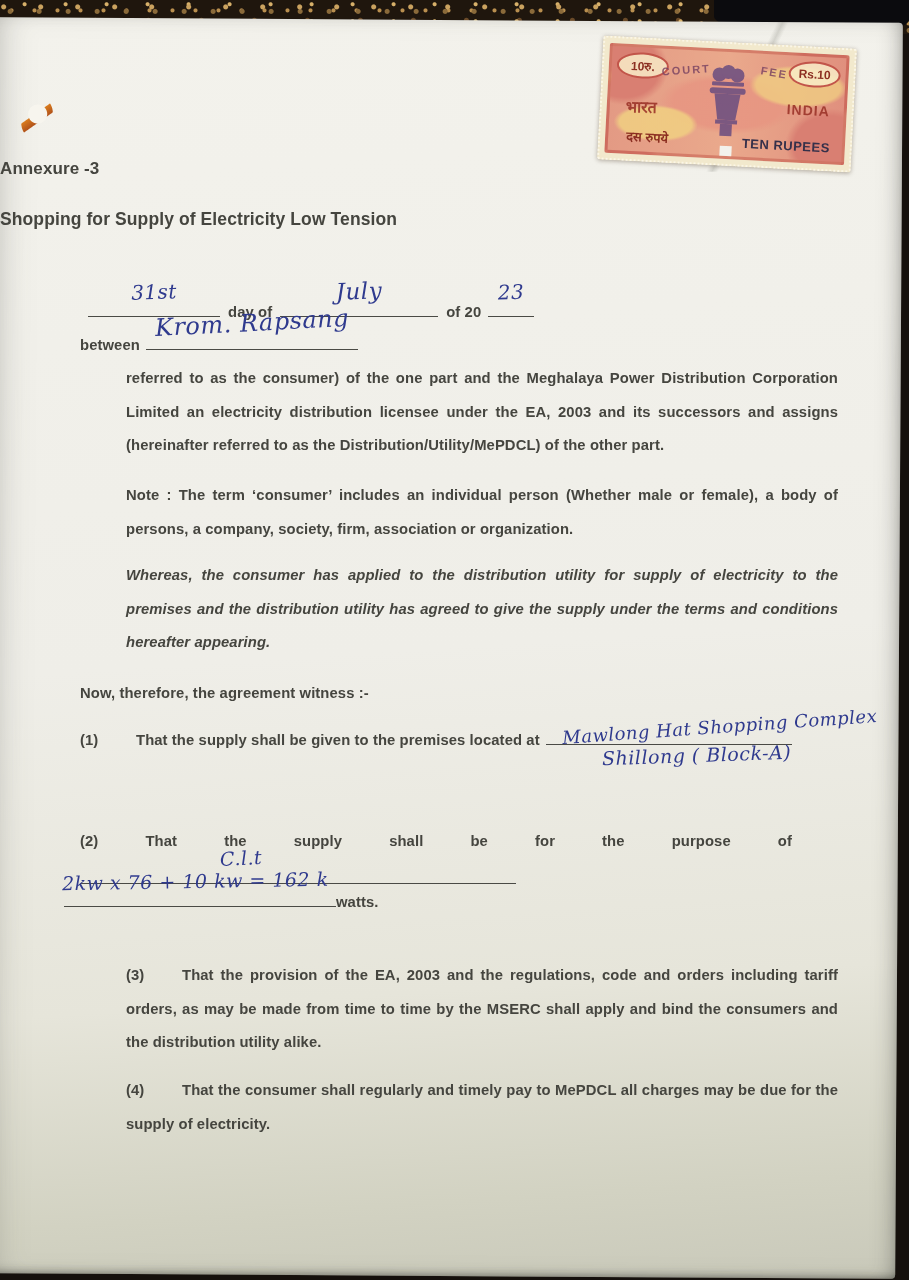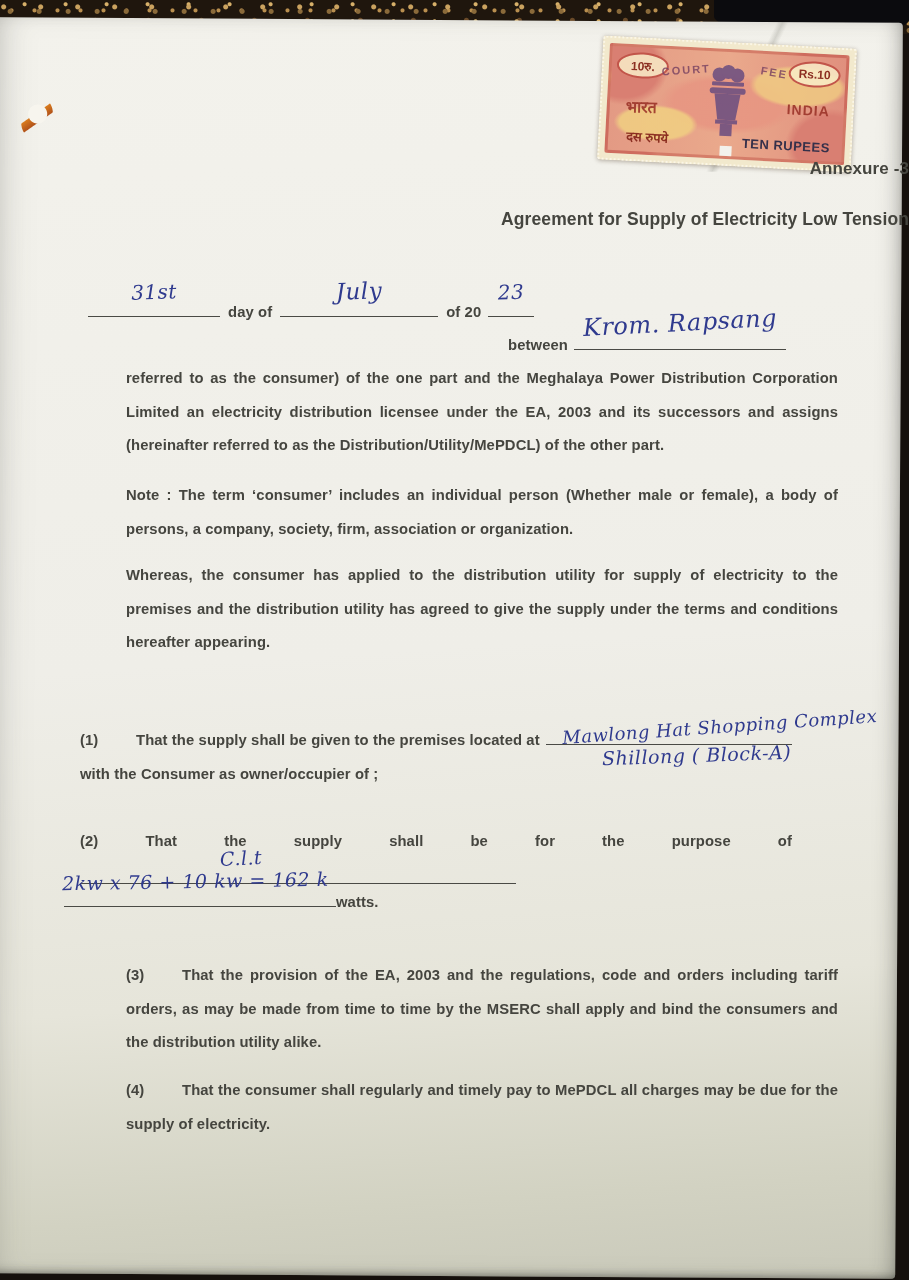--- a/index.html
+++ b/index.html
@@ -61,21 +61,21 @@
     letter-spacing:1px;opacity:.9;}
   .st-das{position:absolute;left:18px;bottom:6px;color:#8c2f22;font-weight:bold;font-size:13px;}
   .st-ten{position:absolute;right:12px;bottom:6px;color:#35304a;font-weight:bold;font-size:13px;
     letter-spacing:.5px;}
   .st-emblem{position:absolute;left:50%;top:12px;transform:translateX(-50%);}
   .st-notch{position:absolute;left:48%;bottom:-4px;width:12px;height:14px;background:#f3f2ec;}
 
   
   .ptxt{position:absolute;left:80px;width:712px;color:#45453f;font-weight:bold;
     font-size:14.8px;line-height:33.5px;letter-spacing:.1px;}
-  .center{left:0;width:100%;text-align:right;}
+  .center{left:0;width:100%;text-align:left;}
   .just{text-align:justify;margin-left:46px;}
   .just-all{text-align:justify;text-align-last:justify;}
   .row{display:flex;align-items:baseline;}
   .blank{position:relative;border-bottom:1.6px solid #4a4a45;height:20px;}
   .grow{flex:1;}
   .cnum{display:inline-block;width:56px;}
 
   
   .hand{position:absolute;font-family:"DejaVu Serif",serif;font-style:italic;
     color:#2f3a8e;font-weight:normal;white-space:nowrap;line-height:1;
@@ -113,59 +113,59 @@
       </div>
       <div class="st-bharat">भारत</div>
       <div class="st-india">INDIA</div>
       <div class="st-das">दस रुपये</div>
       <div class="st-ten">TEN RUPEES</div>
       <div class="st-notch"></div>
     </div>
   </div>
 
   <div class="ptxt center" style="top:152px;font-size:17px;">Annexure -3</div>
-  <div class="ptxt center" style="top:203px;font-size:17.5px;">Agreement for Supply of Electricity Low Tension</div>
+  <div class="ptxt center" style="top:203px;font-size:17.5px;">Shopping for Supply of Electricity Low Tension</div>
 
   <div class="ptxt row" style="top:296px;">
     <span class="blank grow" style="max-width:132px;margin:0 8px;">
       <span class="hand hand-c">31st</span>
     </span>
     <span>day of</span>
     <span class="blank grow" style="max-width:158px;margin:0 8px;">
       <span class="hand hand-c" style="font-size:23px;top:-16px;">July</span>
     </span>
     <span>of 20</span>
     <span class="blank grow" style="max-width:46px;margin-left:7px;">
       <span class="hand hand-c">23</span>
     </span>
   </div>
 
-  <div class="ptxt row" style="top:329px;justify-content:flex-end;">
+  <div class="ptxt row" style="top:329px;">
     <span>between</span>
     <span class="blank" style="width:212px;margin:0 6px;">
       <span class="hand hand-c" style="font-size:24px;top:-18px;transform:translateX(-50%) rotate(-3deg);">Krom. Rapsang</span>
     </span>
   </div>
 
   <div class="ptxt just" style="top:362px;">referred to as the consumer) of the one part and the Meghalaya Power Distribution Corporation Limited an electricity distribution licensee under the EA, 2003 and its successors and assigns (hereinafter referred to as the Distribution/Utility/MePDCL) of the other part.</div>
 
   <div class="ptxt just" style="top:479px;">Note : The term ‘consumer’ includes an individual person (Whether male or female), a body of persons, a company, society, firm, association or organization.</div>
 
-  <div class="ptxt just" style="top:559px;">Whereas, the consumer has applied to the distribution utility for supply of electricity to the premises and the distribution utility has agreed to give the supply under the terms and conditions hereafter appearing.</div>
+  <div class="ptxt just" style="top:559px;font-style:italic;">Whereas, the consumer has applied to the distribution utility for supply of electricity to the premises and the distribution utility has agreed to give the supply under the terms and conditions hereafter appearing.</div>
 
+  <div class="ptxt" style="top:677px;">Now, therefore, the agreement witness :-</div>
 
   <div class="ptxt" style="top:724px;">
     <div class="row">
       <span class="cnum">(1)</span>
       <span>That the supply shall be given to the premises located at</span>
       <span class="blank grow" style="margin-left:6px;"></span>
     </div>
     <span class="hand" style="left:482px;top:-6px;font-size:18px;transform:rotate(-4deg);">Mawlong Hat Shopping Complex</span>
     <span class="hand" style="left:522px;top:22px;font-size:19px;transform:rotate(-2deg);">Shillong ( Block-A)</span>
-    <div>with the Consumer as owner/occupier of ;</div>
   </div>
 
   <div class="ptxt" style="top:825px;">
     <div class="just-all">(2) That the supply shall be for the purpose of</div>
     <div class="row" style="margin-top:4px;">
       <span class="blank" style="width:436px;">
         <span class="hand" style="left:140px;top:-14px;font-size:19px;transform:rotate(-3deg);">C.l.t</span>
       </span>
     </div>
     <div class="row" style="margin-top:2px;margin-left:-16px;">

